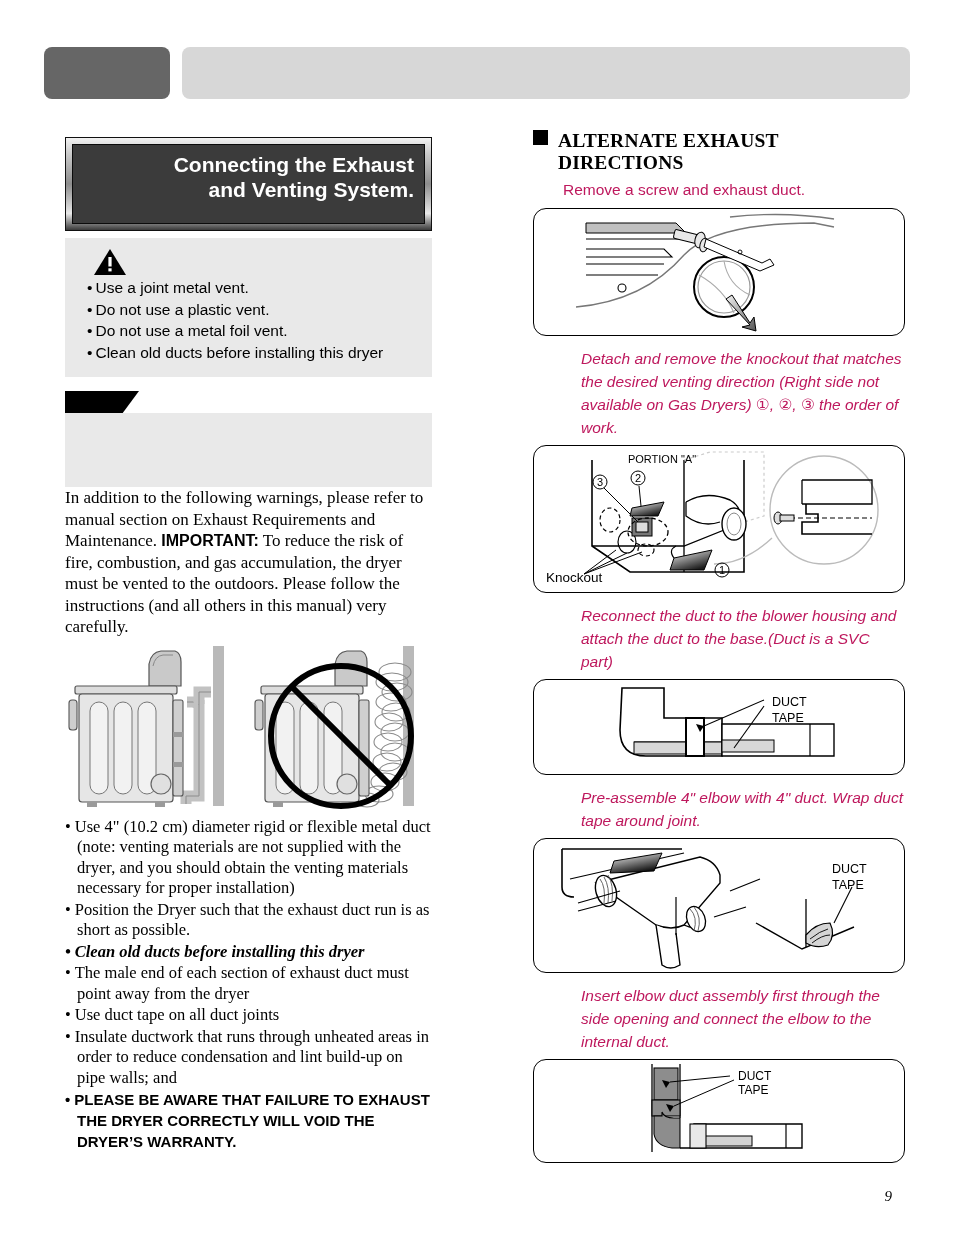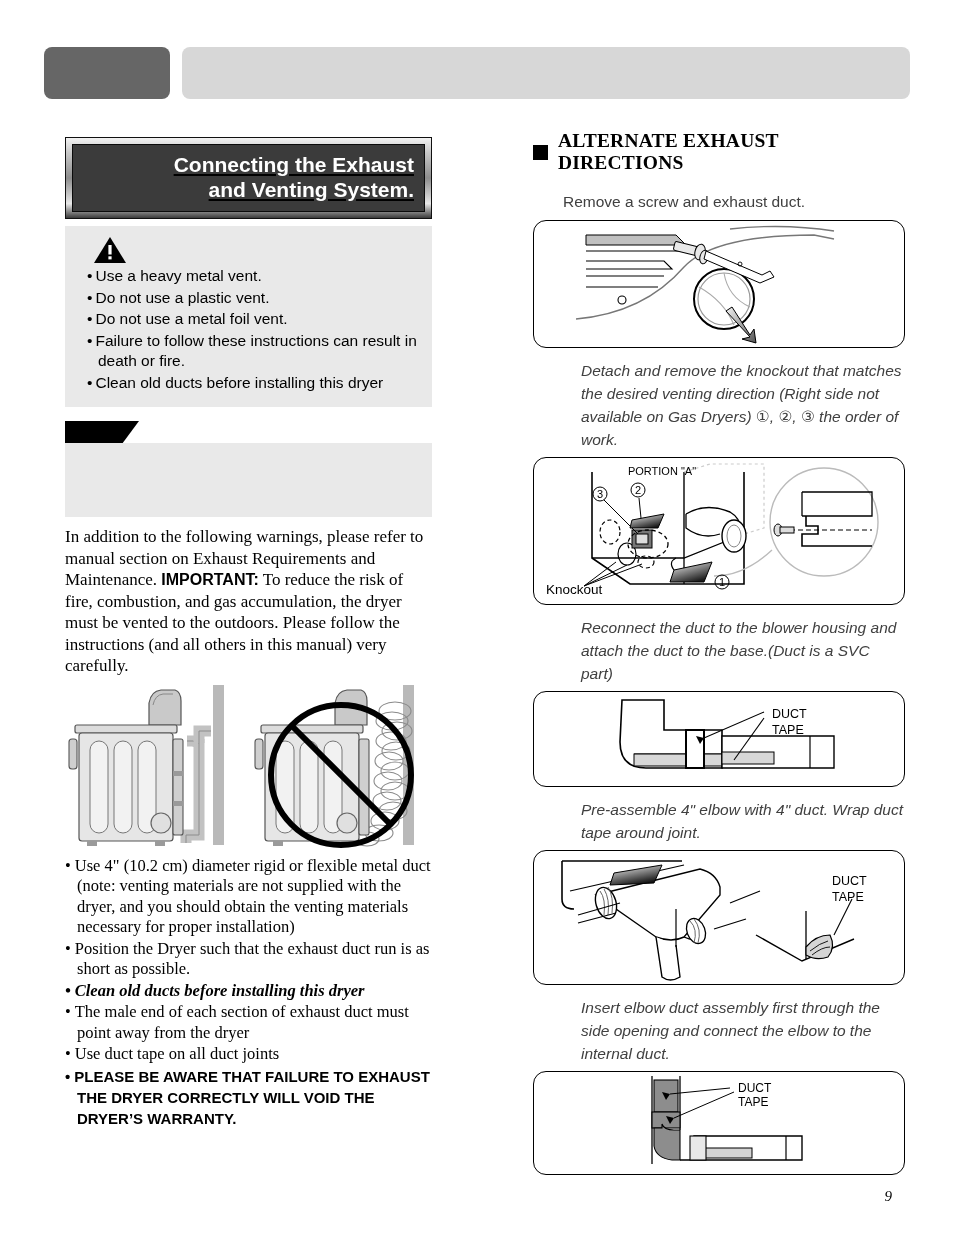--- a/index.html
+++ b/index.html
@@ -23,23 +23,22 @@
   
   .title-banner {
     position: relative;
     background: linear-gradient(to bottom, #f2f2f2 0%, #c9c9c9 18%, #8d8d8d 50%, #e8e8e8 82%, #3a3a3a 100%);
     padding: 6px;
     border: 1px solid #111;
   }
   .title-inner {
     background: #3b3b3b;
     border: 1px solid #0b0b0b;
-    padding: 7px 10px 9px 10px;
+    padding: 7px 10px 21px 10px;
     text-align: right;
-    text-decoration: underline;
   }
   .title-inner .tline {
     font-family: "Liberation Sans", "DejaVu Sans", sans-serif;
     font-weight: bold;
     font-size: 21px;
     line-height: 25px;
     color: #ffffff;
     letter-spacing: 0px;
   }
 
@@ -63,21 +62,20 @@
   .warn-list li .b { margin-right: 3px; }
 
   
   .note-wrap { margin-top: 14px; position: relative; }
   .note-tab { width: 74px; height: 22px; background: #000;
               clip-path: polygon(0 0, 100% 0, 78% 100%, 0 100%); }
   .note-body { background: #e9e9e9; height: 74px; }
 
   
   .body-p {
-    margin-top: 9px;
     font-size: 17px;
     line-height: 21.5px;
     color: #000;
     text-align: left;
   }
   .body-p .bold-sans {
     font-family: "Liberation Sans", "DejaVu Sans", sans-serif;
     font-weight: bold;
     font-size: 16px;
   }
@@ -100,36 +98,36 @@
     font-family: "Liberation Sans", "DejaVu Sans", sans-serif;
     font-weight: bold;
     font-size: 15px;
     line-height: 21px;
     text-indent: -12px;
     padding-left: 12px;
   }
 
   
   .sec-head {
-    display: flex; align-items: center; gap: 10px;
-    margin-bottom: 16px;
+    display: flex; align-items: flex-start; gap: 10px;
+    margin-bottom: 4px;
   }
   .sec-sq { width: 15px; height: 15px; background: #000; flex: none; }
   .sec-title {
     font-family: "Liberation Serif", "DejaVu Serif", serif;
     font-weight: bold;
     font-size: 19.5px;
     letter-spacing: 0.2px;
     color: #000;
   }
   .step-text {
     font-family: "Liberation Sans", "DejaVu Sans", sans-serif;
     font-size: 15.5px;
     line-height: 24px;
-    color: #404040;
+    color: #be185d;
     padding-left: 30px;
     margin-bottom: 6px;
   }
   .step-text.tight { padding-left: 48px; line-height: 23px; font-style: italic; }
   .fig {
     border: 1.6px solid #000;
     border-radius: 13px;
     background: #fff;
     position: relative;
     overflow: hidden;
@@ -159,24 +157,23 @@
     </div>
   </div>
 
   <div class="warn-box">
     <svg class="warn-tri" viewBox="0 0 34 28">
       <path d="M17 1 L33 27 L1 27 Z" fill="#000"></path>
       <rect x="15.4" y="9" width="3.2" height="9.5" fill="#fff"></rect>
       <rect x="15.4" y="20.3" width="3.2" height="3.1" fill="#fff"></rect>
     </svg>
     <ul class="warn-list">
-      <li><span class="b">•</span><span>Use a heavy metal vent.</span></li>
+      <li><span class="b">•</span><span>Use a joint metal vent.</span></li>
       <li><span class="b">•</span><span>Do not use a plastic vent.</span></li>
       <li><span class="b">•</span><span>Do not use a metal foil vent.</span></li>
-      <li><span class="b">•</span><span>Failure to follow these instructions can result in death or fire.</span></li>
       <li><span class="b">•</span><span>Clean old ducts before installing this dryer</span></li>
     </ul>
   </div>
 
   <div class="note-wrap">
     <div class="note-tab"></div>
     <div class="note-body"></div>
   </div>
 
   <p class="body-p"><span>In addition to the following warnings, please refer to manual section on Exhaust Requirements and Maintenance. </span><span class="bold-sans">IMPORTANT:</span><span>  To reduce the risk of fire, combustion, and gas accumulation, the dryer must be vented to the outdoors.  Please follow the instructions (and all others in this manual) very carefully.</span></p>
@@ -248,20 +245,21 @@
       </g>
     </svg>
   </div>
 
   <ul class="blist">
     <li><span class="b">•</span><span>Use 4" (10.2 cm) diameter rigid or flexible metal duct (note:  venting materials are not supplied with the dryer, and you should obtain the venting materials necessary for proper installation)</span></li>
     <li><span class="b">•</span><span>Position the Dryer such that the exhaust duct run is as short as possible.</span></li>
     <li class="bi"><span class="b">•</span><span>Clean old ducts before installing this dryer</span></li>
     <li><span class="b">•</span><span>The male end of each section of exhaust duct must point away from the dryer</span></li>
     <li><span class="b">•</span><span>Use duct tape on all duct joints</span></li>
+    <li><span class="b">•</span><span>Insulate ductwork that runs through unheated areas in order to reduce condensation and lint build-up on pipe walls; and</span></li>
     <li class="caps"><span class="b">•</span><span>PLEASE BE AWARE THAT FAILURE TO EXHAUST THE DRYER CORRECTLY WILL VOID THE DRYER’S WARRANTY.</span></li>
   </ul>
 </div>
 
 <div class="col-right">
 
   <div class="sec-head">
     <div class="sec-sq"></div>
     <div class="sec-title">ALTERNATE EXHAUST DIRECTIONS</div>
   </div>

